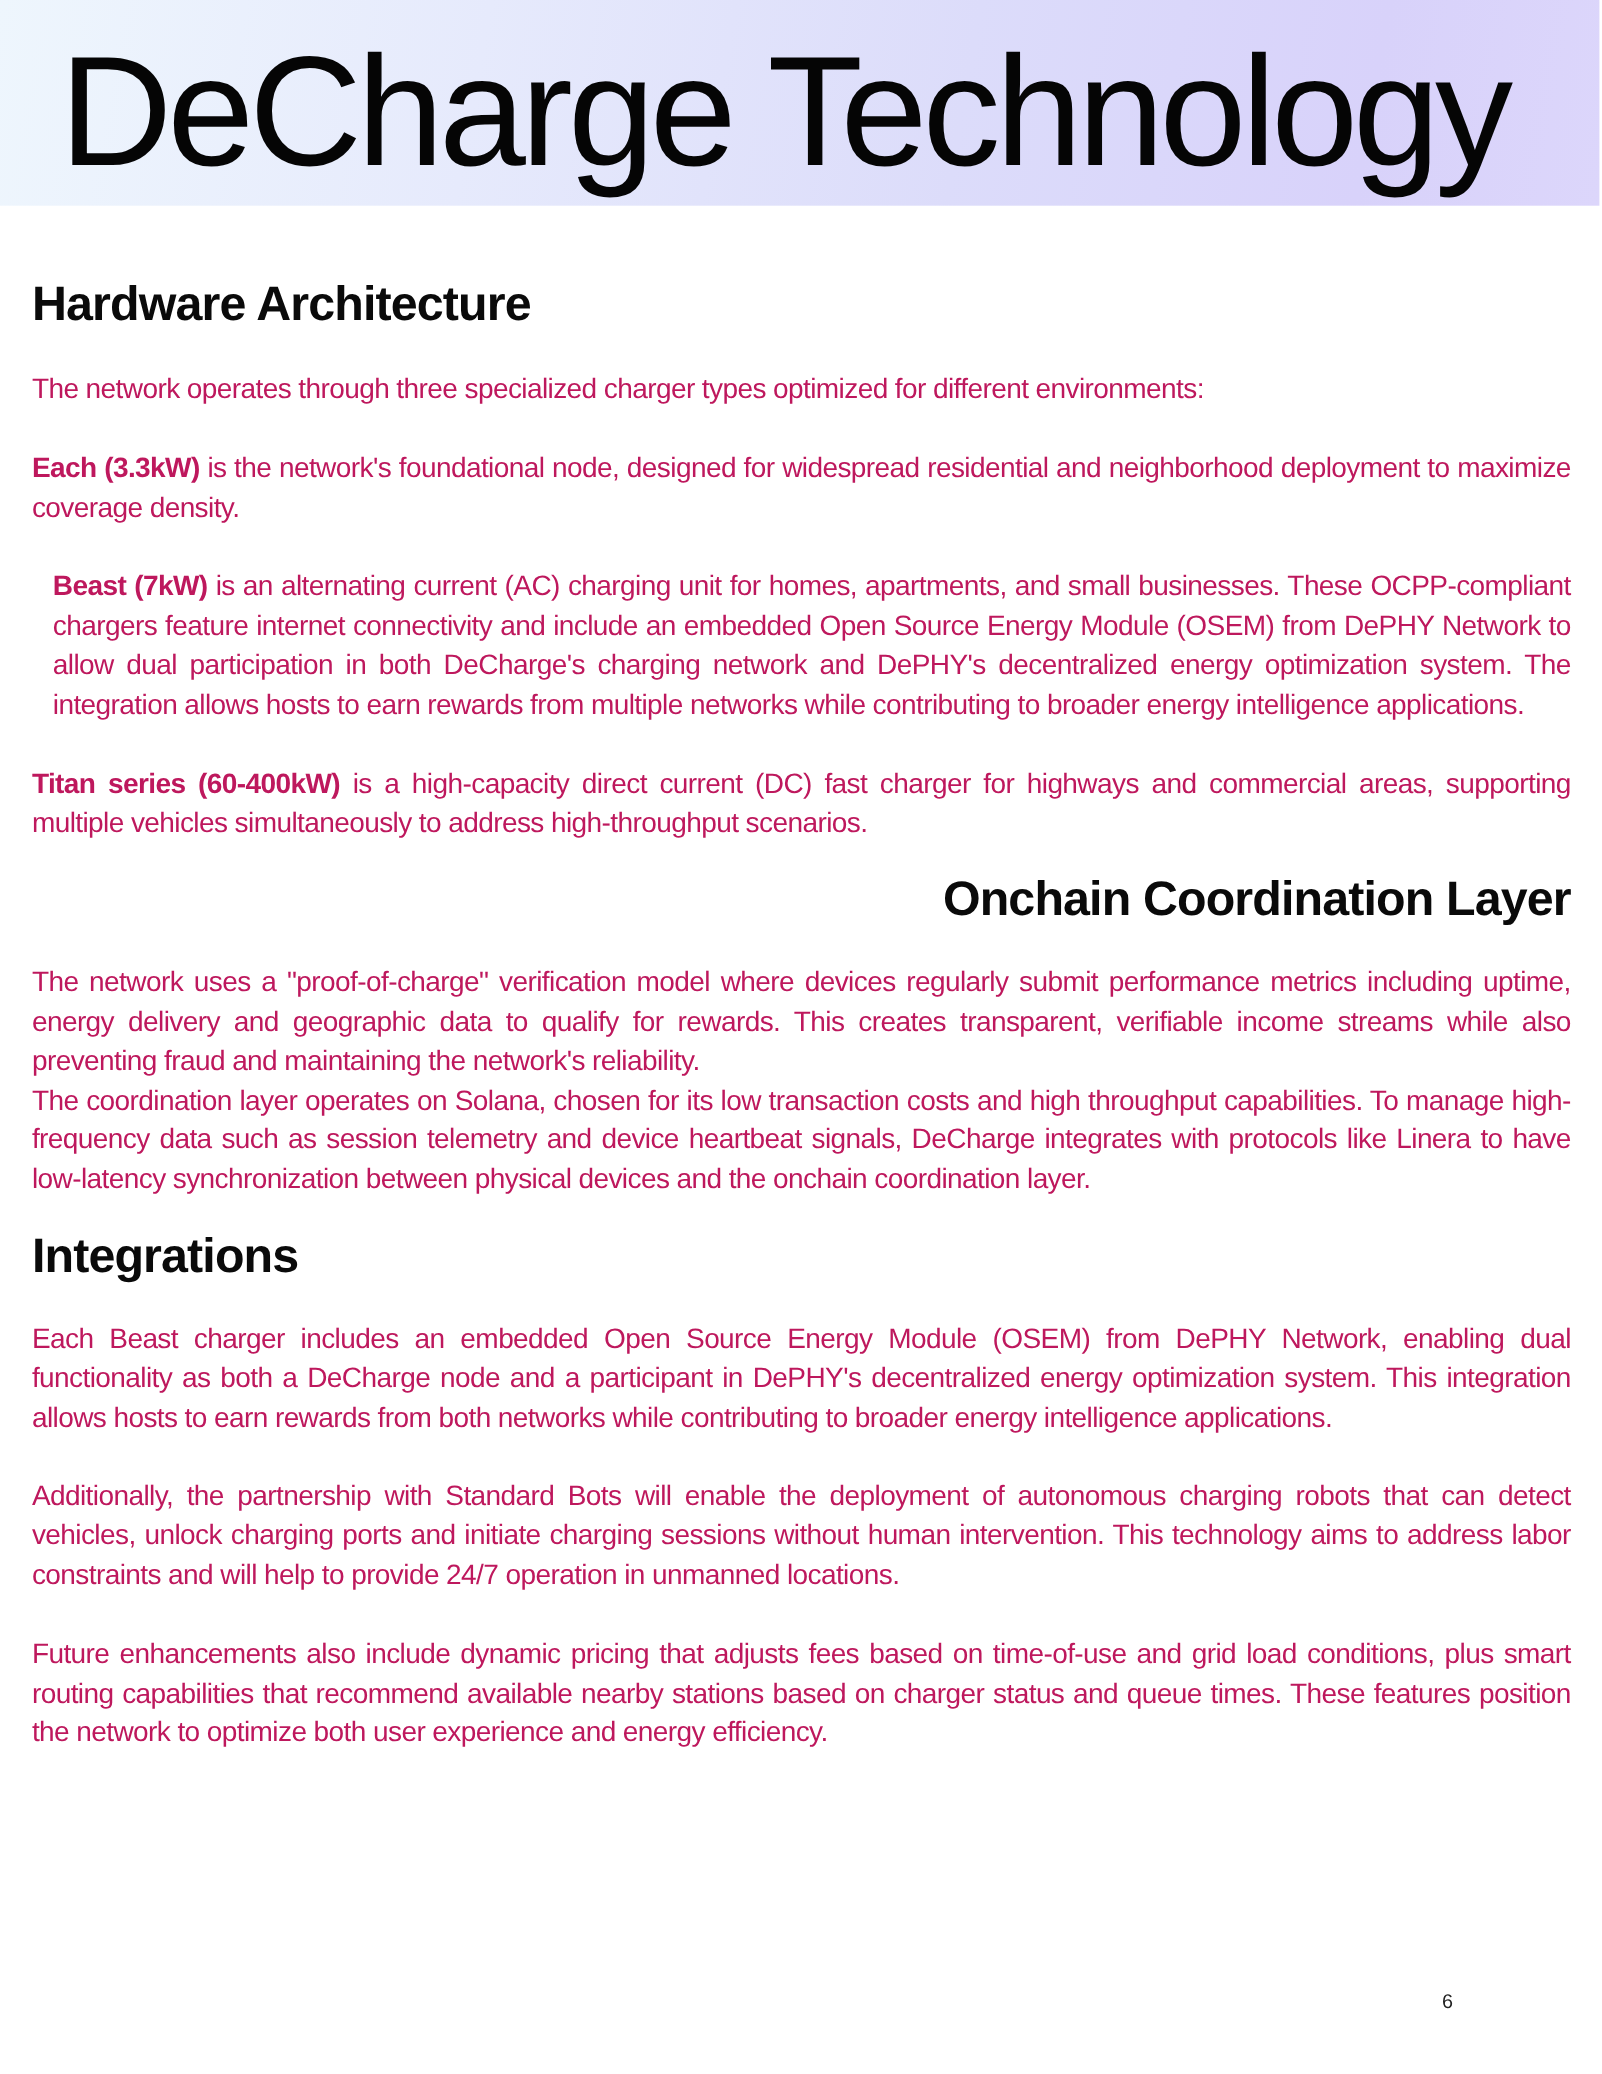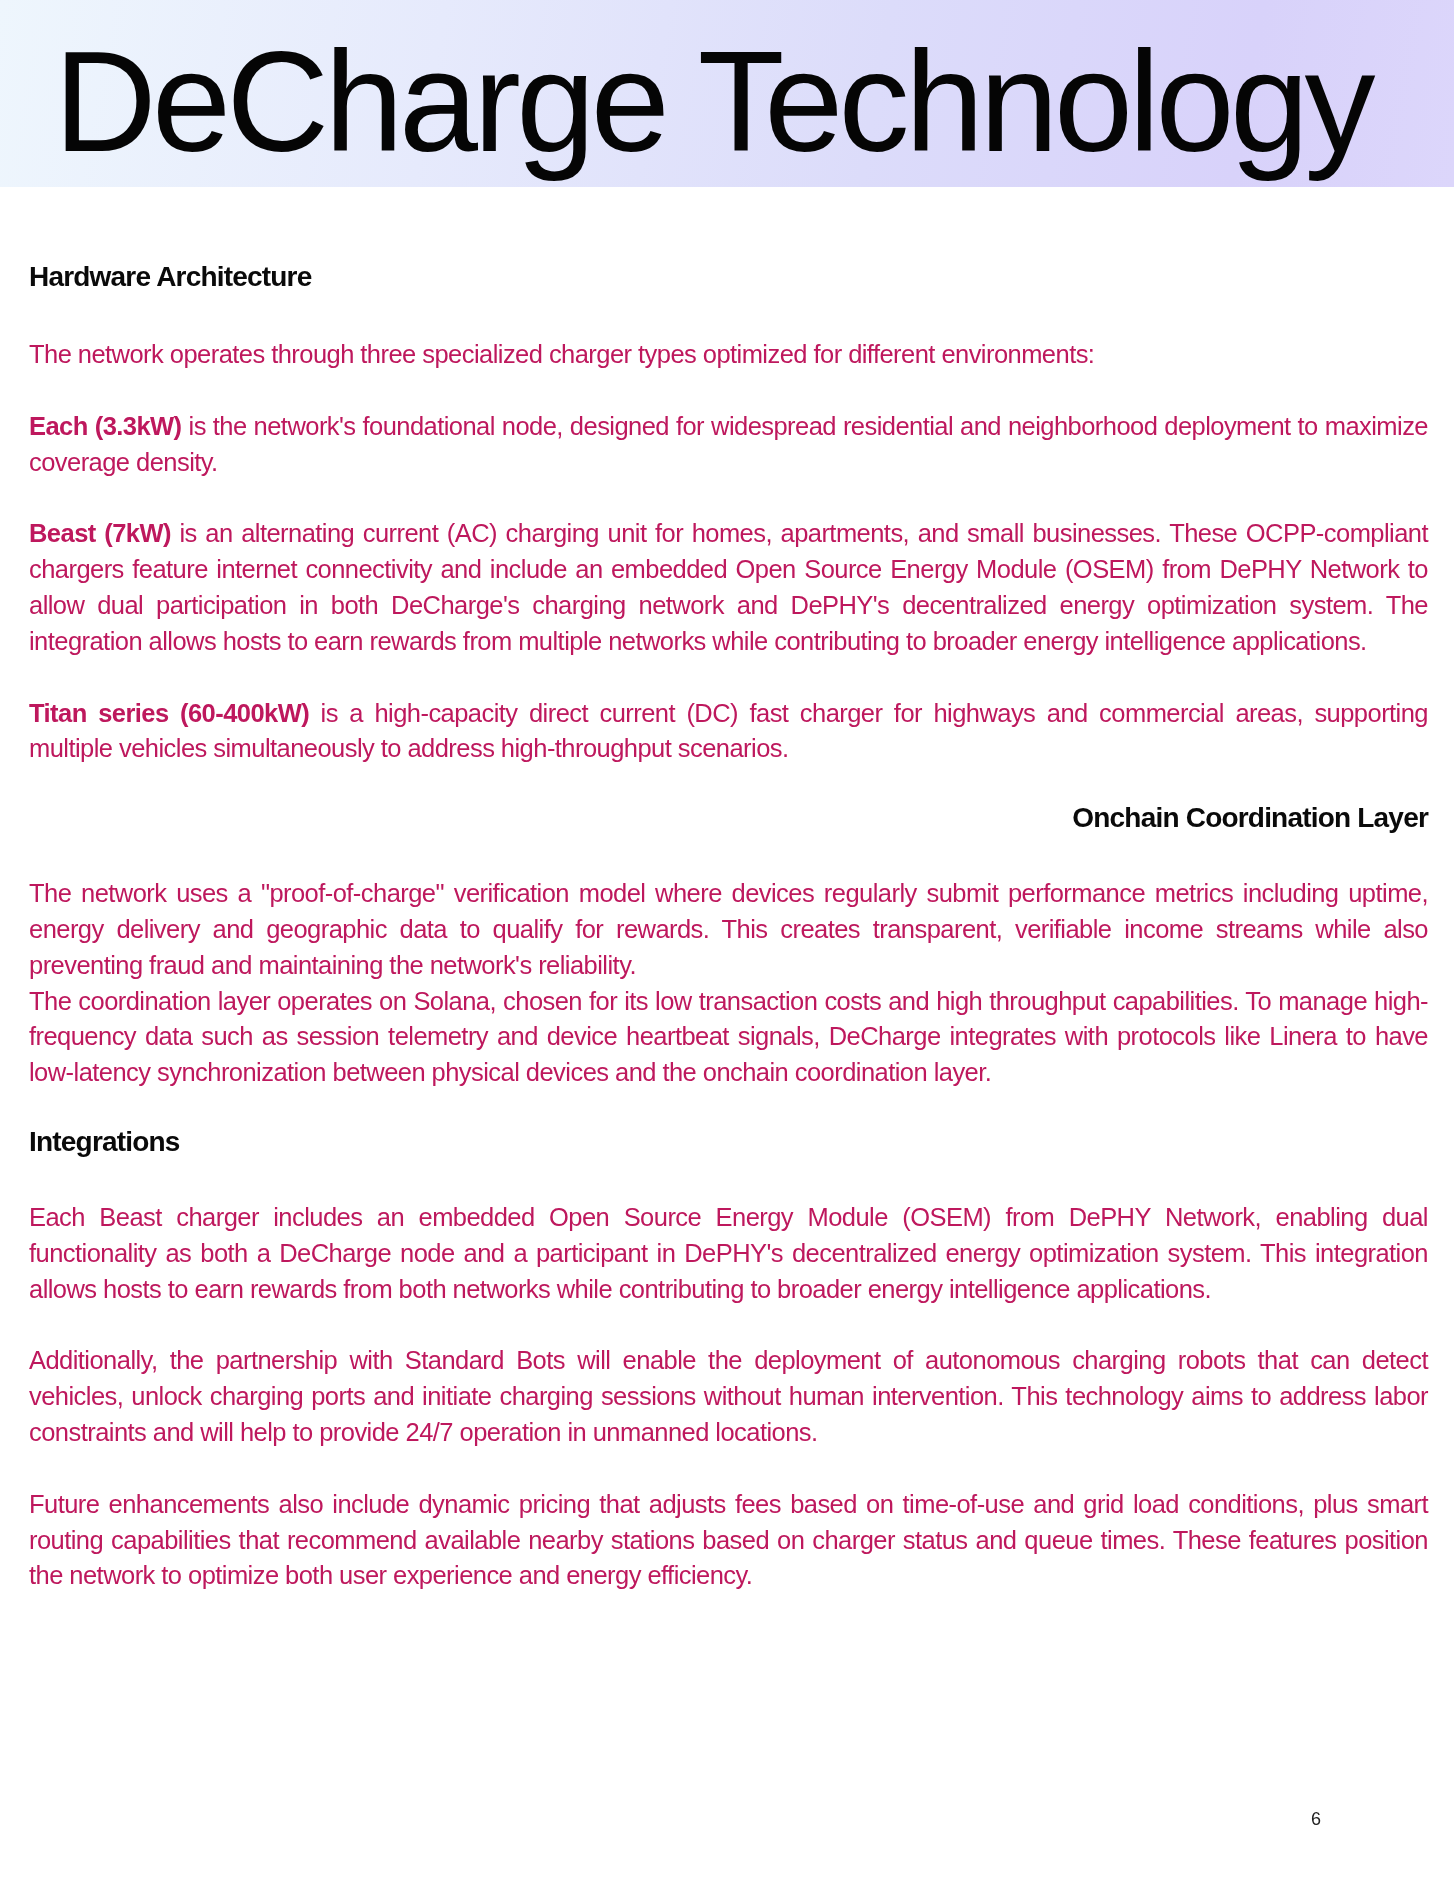--- a/index.html
+++ b/index.html
@@ -39,21 +39,21 @@
   .content {
     position: absolute;
     left: 29px;
     top: 250px;
     width: 1399px;
   }
   .section-heading {
     margin: 0;
     font-family: "Liberation Sans", sans-serif;
     font-weight: 700;
-    font-size: 28px;
+    font-size: 44px;
     line-height: 54px;
     letter-spacing: -0.8px;
     color: #0a0a0a;
   }
   .para {
     margin: 0;
     font-family: "Liberation Sans", sans-serif;
     font-size: 25.5px;
     line-height: 35.8px;
     letter-spacing: -0.55px;
@@ -88,21 +88,21 @@
     <h2 class="section-heading" style="margin-top:0px;">Hardware Architecture</h2>
 
     <p class="para" style="margin-top:33px;">
       <span>The network operates through three specialized charger types optimized for different environments:</span>
     </p>
 
     <p class="para last-left" style="margin-top:36px;">
       <b>Each (3.3kW)</b><span> is the network's foundational node, designed for widespread residential and neighborhood deployment to maximize coverage density.</span>
     </p>
 
-    <p class="para last-left" style="margin-top:36px;">
+    <p class="para last-left" style="margin-top:36px;margin-left:19px;">
       <b>Beast (7kW)</b><span> is an alternating current (AC) charging unit for homes, apartments, and small businesses. These OCPP-compliant chargers feature internet connectivity and include an embedded Open Source Energy Module (OSEM) from DePHY Network to allow dual participation in both DeCharge's charging network and DePHY's decentralized energy optimization system. The integration allows hosts to earn rewards from multiple networks while contributing to broader energy intelligence applications.</span>
     </p>
 
     <p class="para last-left" style="margin-top:36px;">
       <b>Titan series (60-400kW)</b><span> is a high-capacity direct current (DC) fast charger for highways and commercial areas, supporting multiple vehicles simultaneously to address high-throughput scenarios.</span>
     </p>
   </section>
 
   <section>
     <h2 class="section-heading" style="margin-top:24px;text-align:right;">Onchain Coordination Layer</h2>

